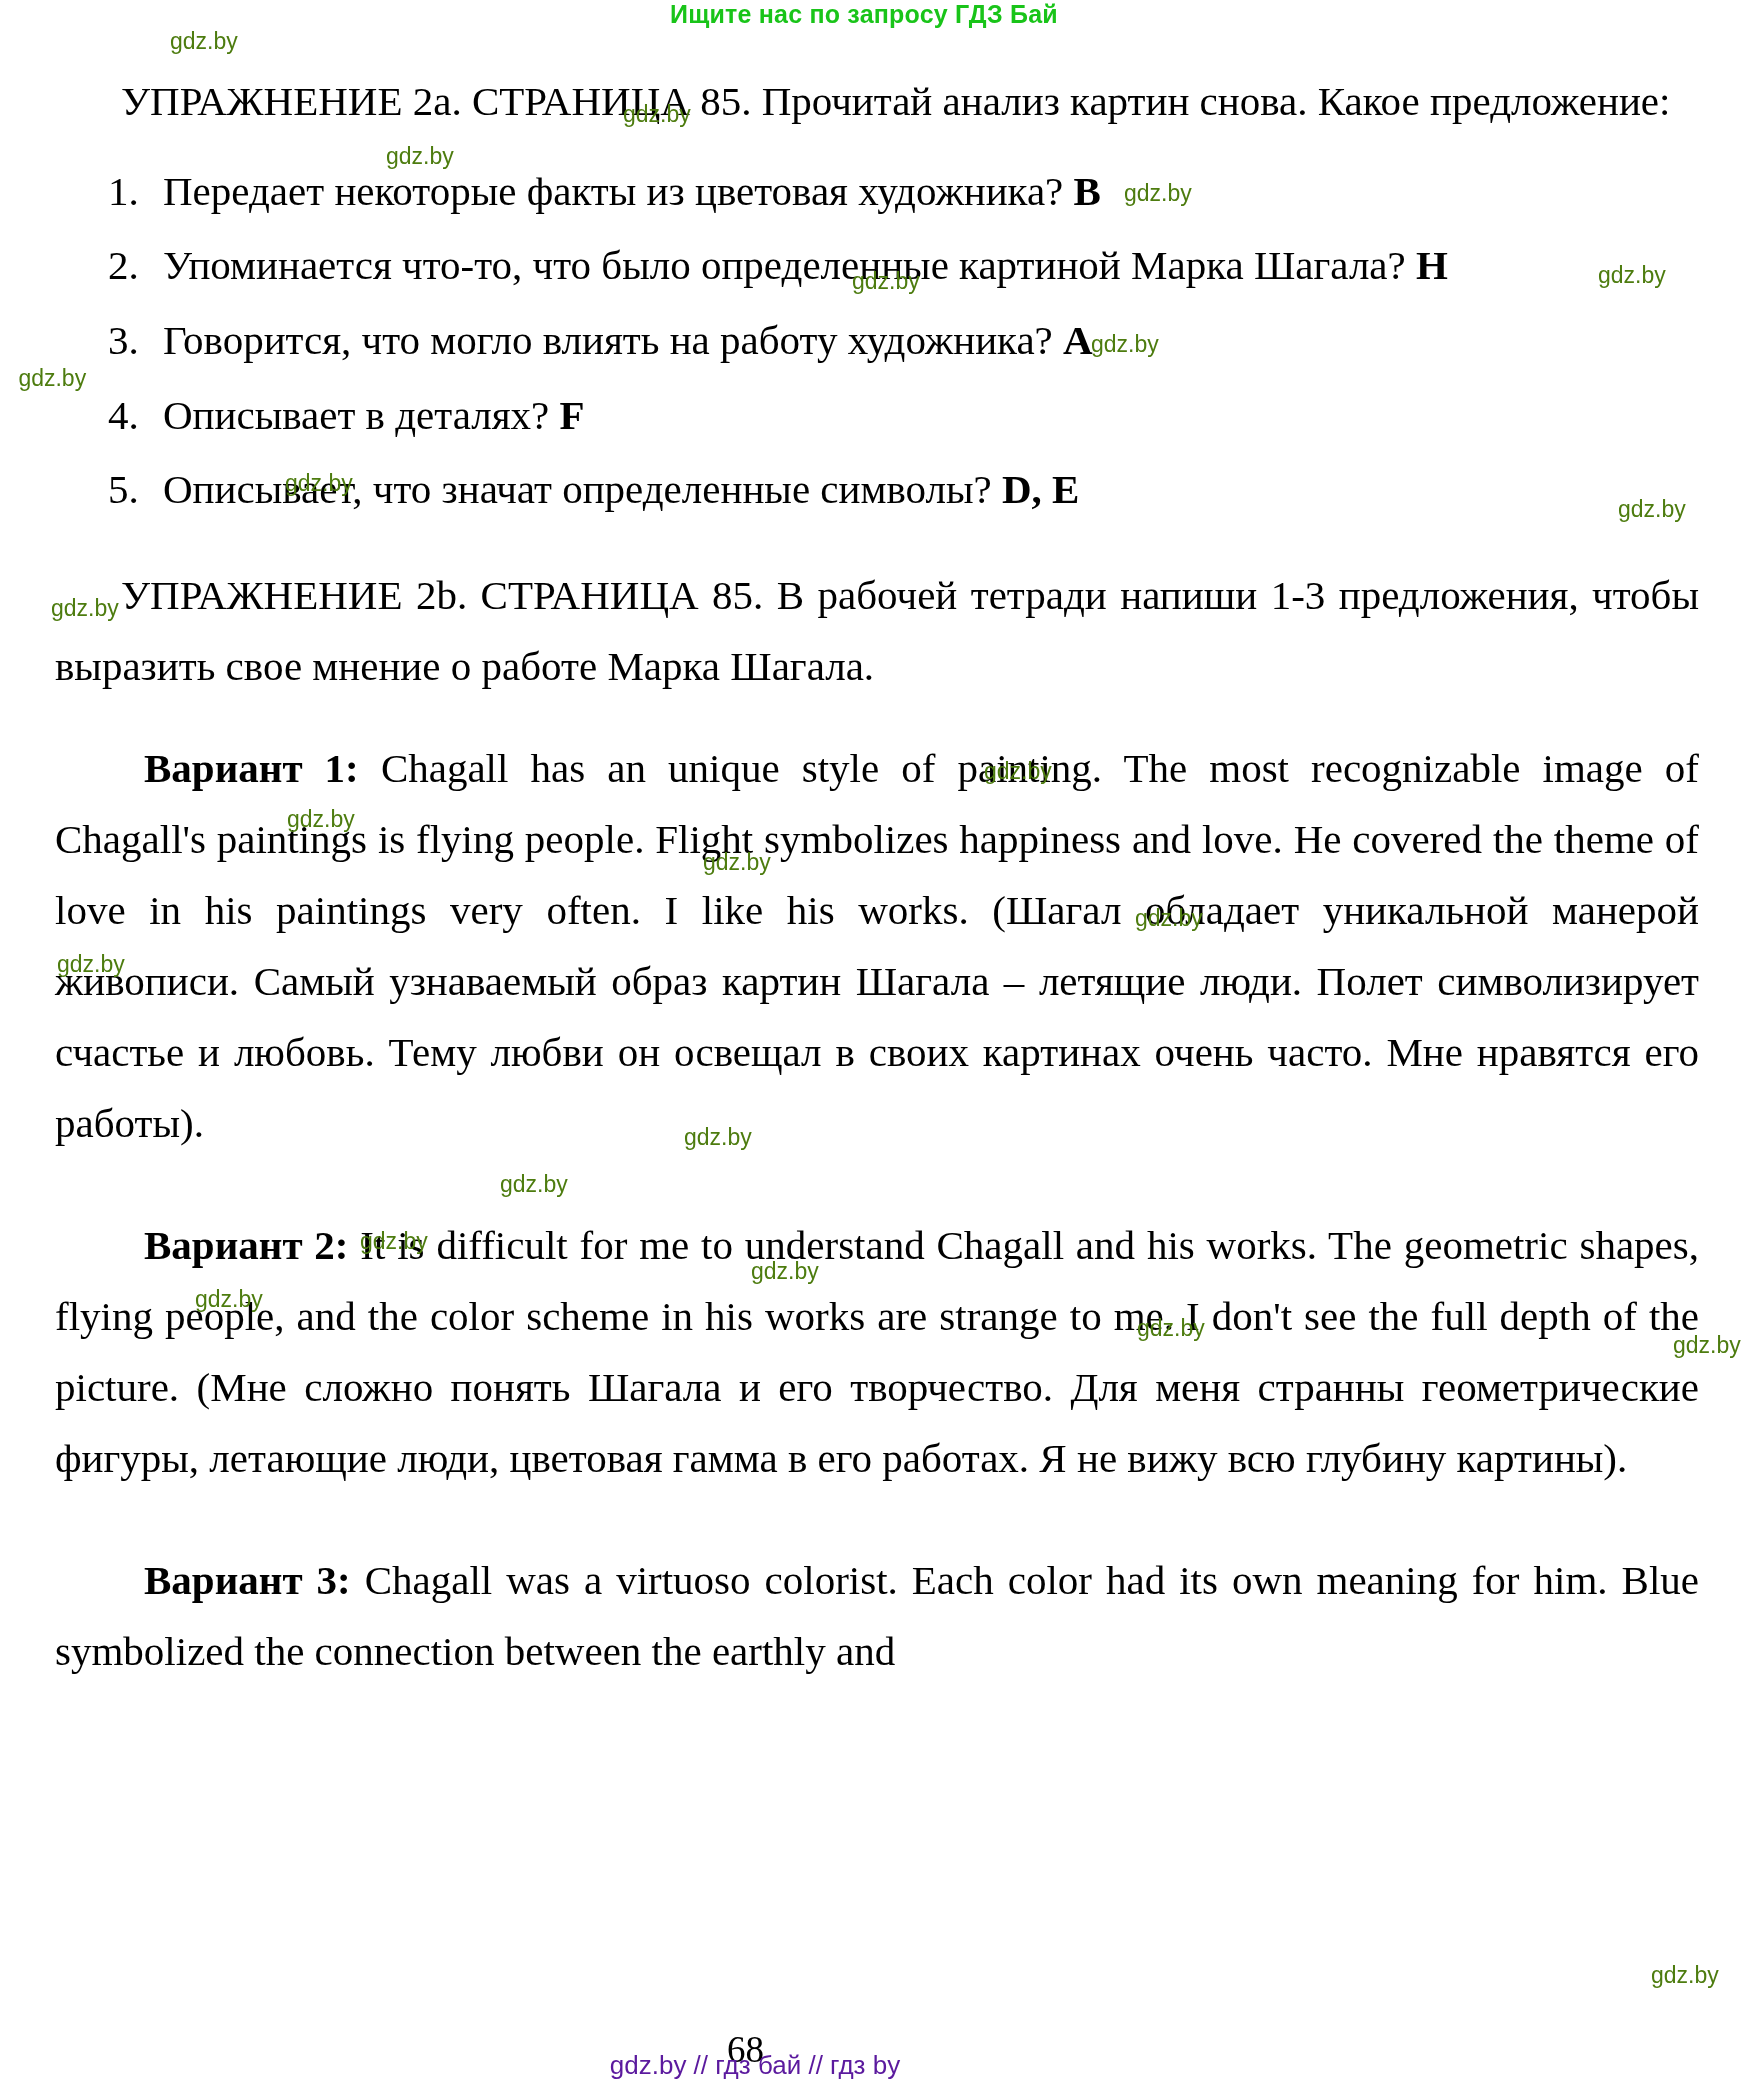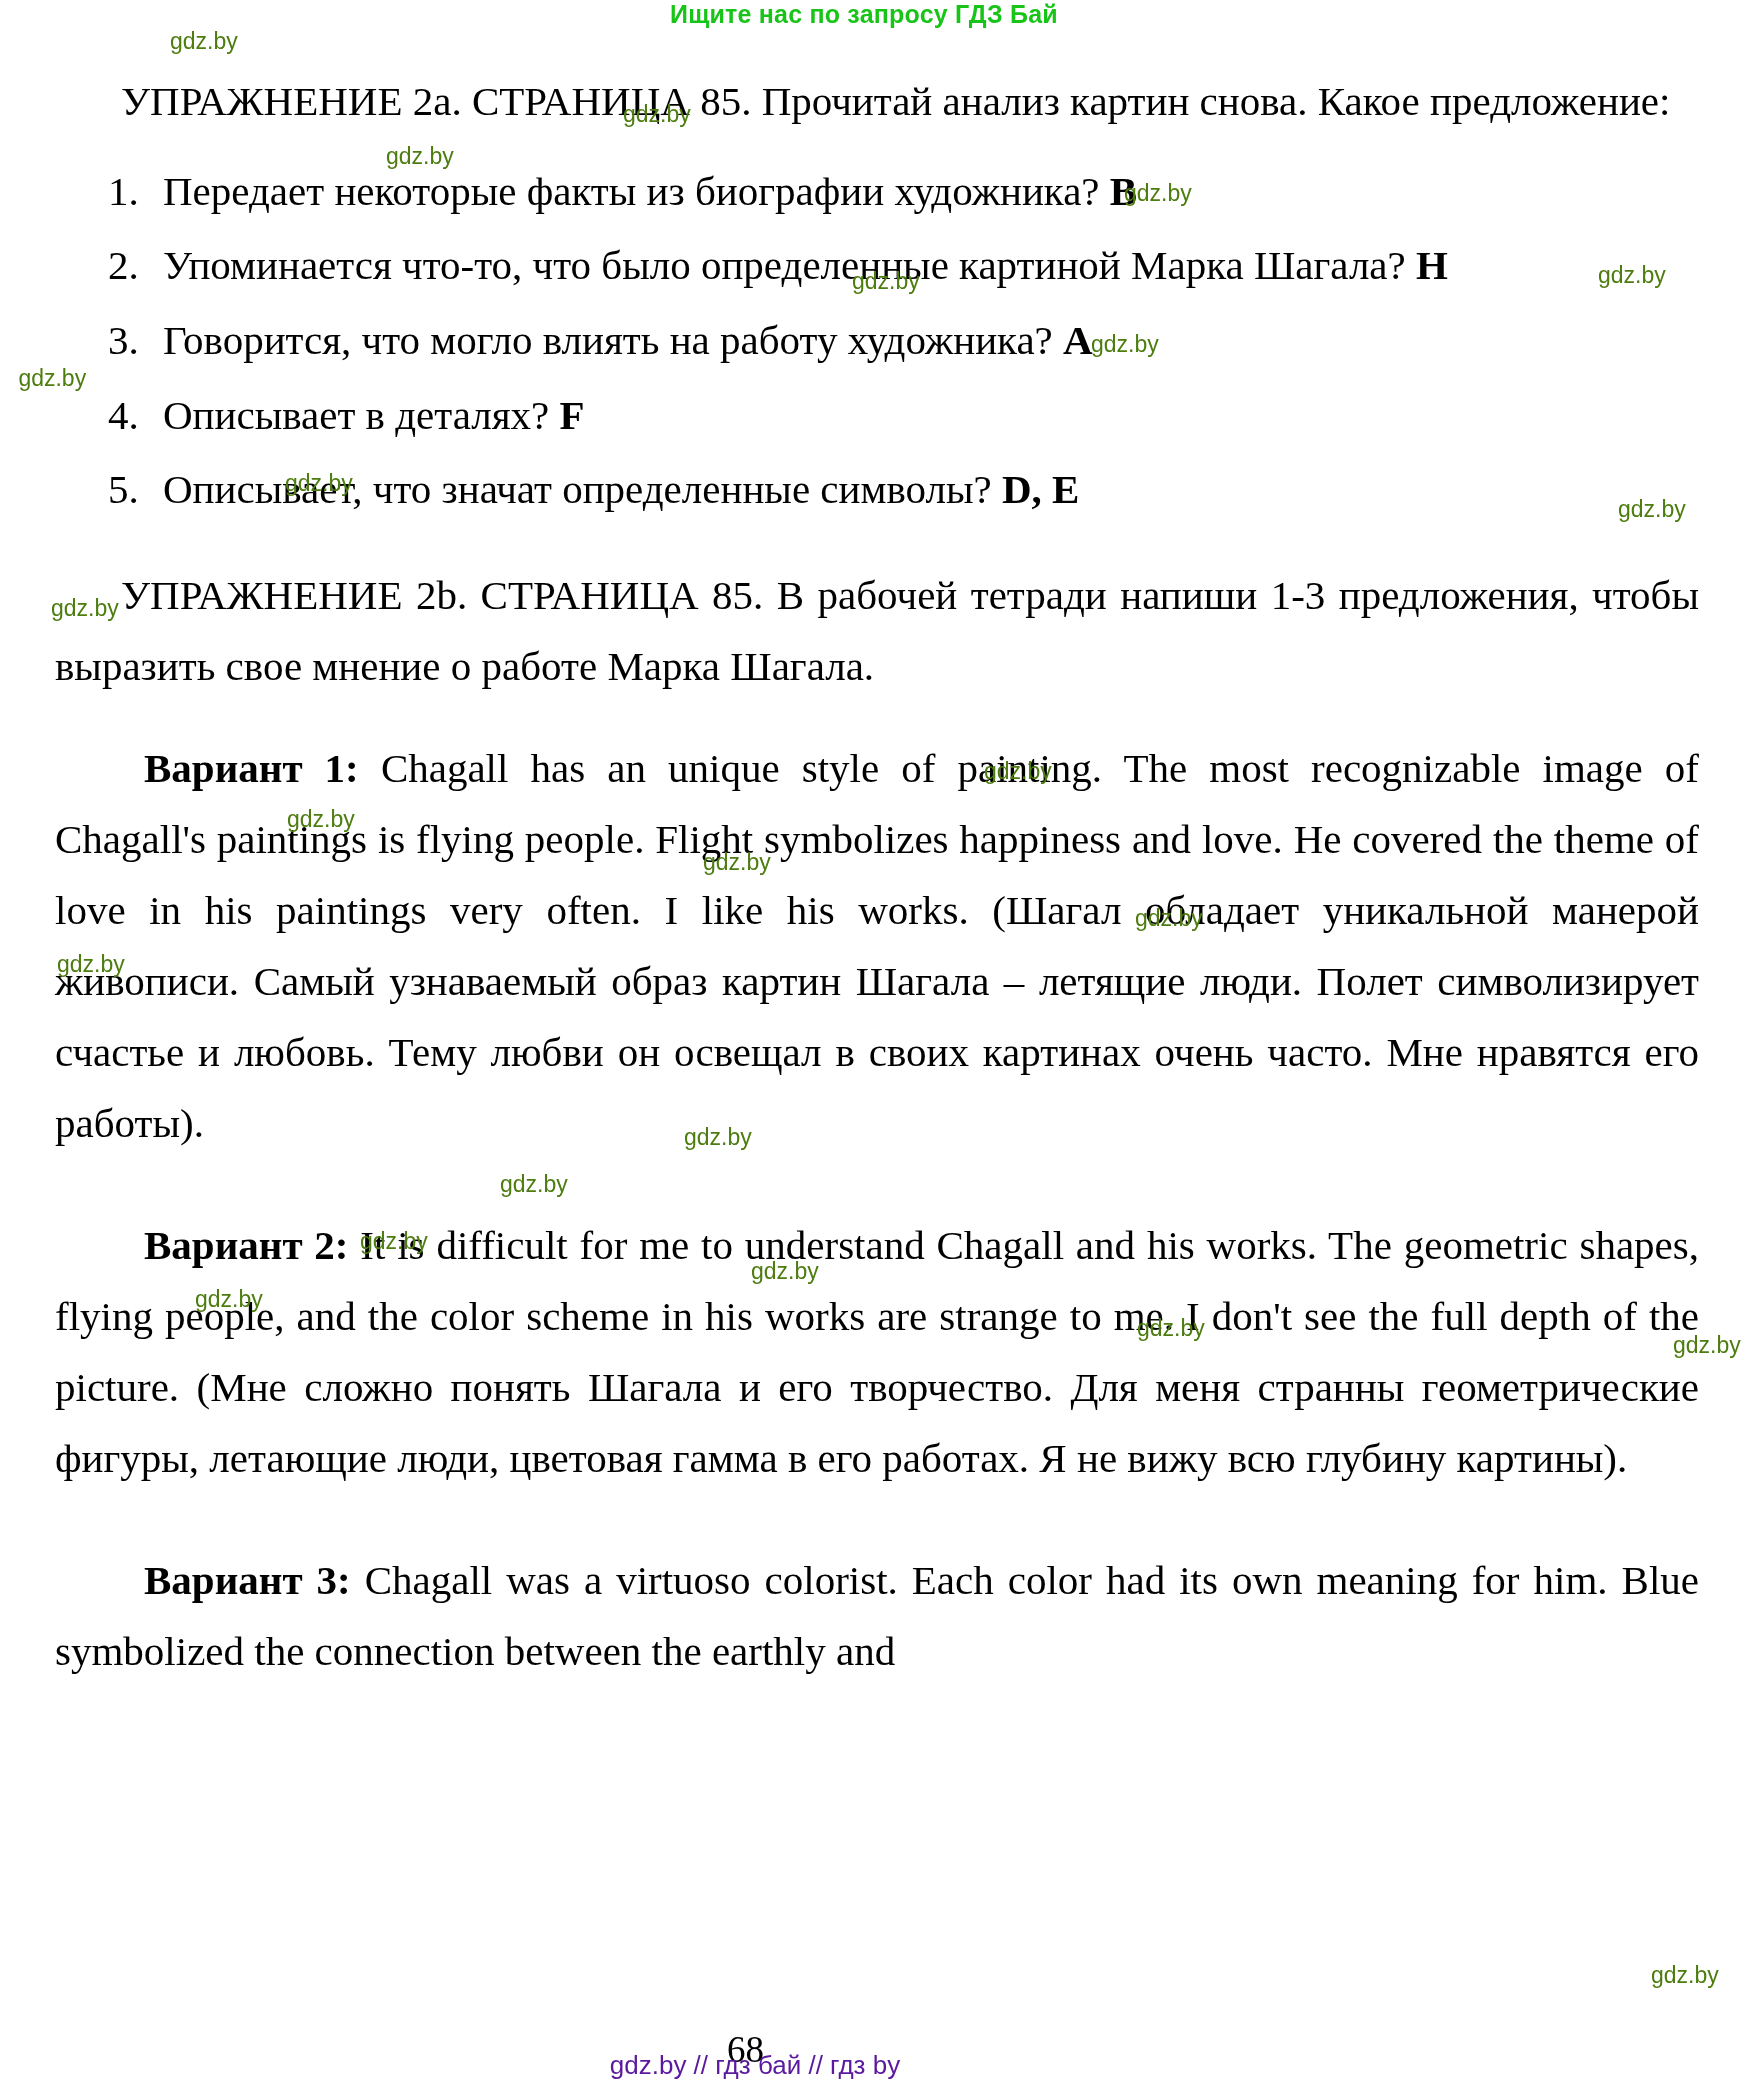--- a/index.html
+++ b/index.html
@@ -152,21 +152,21 @@
 </div>
 
 <div id="page-body">
 
   <p class="para first-indent">УПРАЖНЕНИЕ 2a. СТРАНИЦА 85. Прочитай анализ картин снова. Какое предложение:</p>
 
   <div class="block-gap-sm"></div>
 
   <ol id="question-list">
     <li>
-      <span class="q-num">1.</span><span>Передает некоторые факты из биографии художника?</span> <span class="q-ans">B</span>
+      <span class="q-num">1.</span><span>Передает некоторые факты из цветовая художника?</span> <span class="q-ans">B</span>
     </li>
     <li>
       <span class="q-num">2.</span><span>Упоминается что-то, что было определенные картиной Марка Шагала?</span> <span class="q-ans">H</span>
     </li>
     <li>
       <span class="q-num">3.</span><span>Говорится, что могло влиять на работу художника?</span> <span class="q-ans">A</span>
     </li>
     <li>
       <span class="q-num">4.</span><span>Описывает в деталях?</span> <span class="q-ans">F</span>
     </li>

